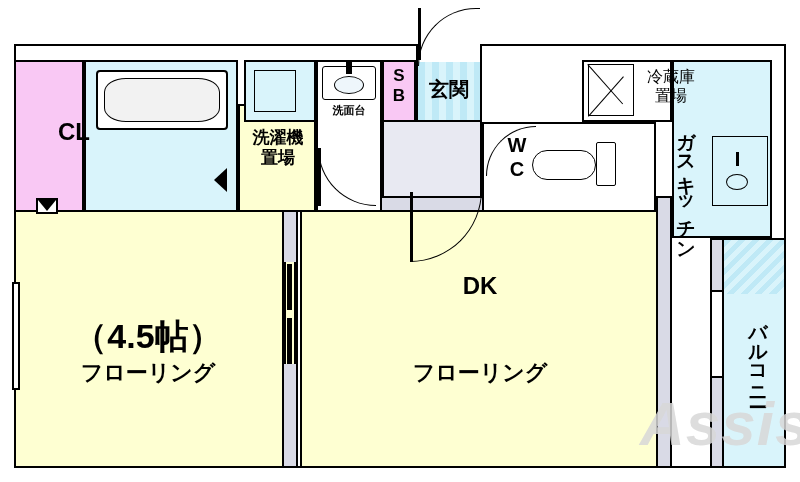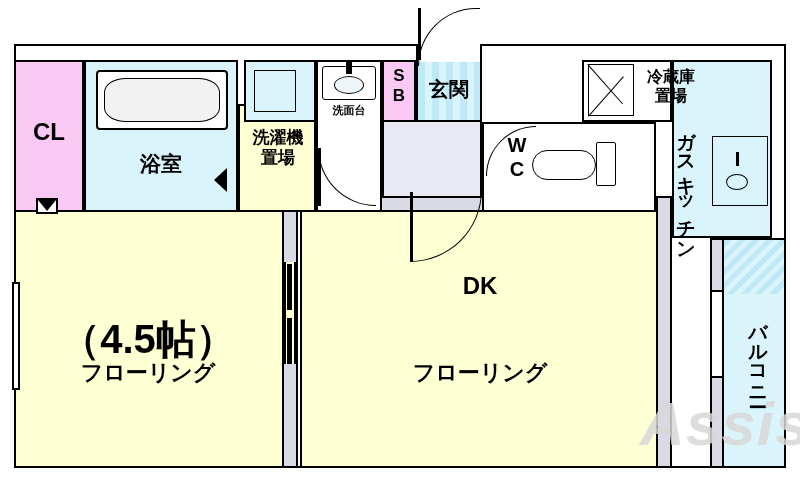--- a/index.html
+++ b/index.html
@@ -95,35 +95,34 @@
   <div class="abs thin" style="left:726px;top:174px;width:22px;height:16px;background:#d9f4fb;border-radius:50%;"></div>
   <div class="abs lineblk" style="left:736px;top:152px;width:3px;height:14px;"></div>
 
   <div class="abs room-blue" style="left:722px;top:238px;width:64px;height:230px;"></div>
   <div class="abs" style="left:724px;top:240px;width:60px;height:54px;background:repeating-linear-gradient(135deg,#bfe9f6 0 5px,#d9f4fb 5px 10px);"></div>
   <div class="abs wall" style="left:710px;top:238px;width:14px;height:230px;"></div>
   <div class="abs" style="left:712px;top:290px;width:10px;height:88px;background:#fff;border-top:2px solid #000;border-bottom:2px solid #000;"></div>
 
   <div class="abs" style="left:12px;top:282px;width:8px;height:108px;background:#fff;border:2px solid #000;"></div>
 
-  <div class="label" style="left:14px;top:118px;width:70px;font-size:24px;font-weight:bold;">CL</div>
-  <div class="label" style="left:104px;top:152px;width:114px;font-size:21px;font-weight:bold;">浴室</div>
+  <div class="label" style="left:14px;top:118px;width:70px;font-size:24px;font-weight:bold;padding-left:25px;">CL</div>
   <div class="label" style="left:236px;top:128px;width:84px;font-size:17px;font-weight:bold;">洗濯機
 置場</div>
   <div class="label" style="left:310px;top:104px;width:78px;font-size:11px;font-weight:bold;">洗面台</div>
   <div class="label" style="left:382px;top:66px;width:34px;font-size:17px;font-weight:bold;">S
 B</div>
   <div class="label" style="left:416px;top:78px;width:66px;font-size:20px;font-weight:bold;">玄関</div>
   <div class="label" style="left:500px;top:134px;width:34px;font-size:20px;font-weight:bold;">W
 C</div>
-  <div class="label" style="left:636px;top:68px;width:70px;font-size:16px;font-weight:bold;">冷蔵庫
+  <div class="label" style="left:636px;top:68px;width:70px;font-size:16px;font-weight:normal;">冷蔵庫
 置場</div>
   <div class="vlabel" style="left:668px;top:120px;width:28px;font-size:19px;font-weight:bold;">ガスキッチン</div>
   <div class="vlabel" style="left:740px;top:310px;width:28px;font-size:19px;font-weight:bold;">バルコニー</div>
 
-  <div class="label" style="left:40px;top:316px;width:216px;font-size:40px;font-weight:bold;">（4.5帖）</div>
+  <div class="label" style="left:40px;top:316px;width:216px;font-size:34px;font-weight:bold;">（4.5帖）</div>
   <div class="label" style="left:40px;top:360px;width:216px;font-size:22px;font-weight:bold;">フローリング</div>
 
   <div class="label" style="left:360px;top:272px;width:240px;font-size:24px;font-weight:bold;">DK</div>
   <div class="label" style="left:360px;top:360px;width:240px;font-size:22px;font-weight:bold;">フローリング</div>
 
   <div class="wm" style="left:640px;top:388px;">Assist</div>
 </div>
 
 </body></html>

